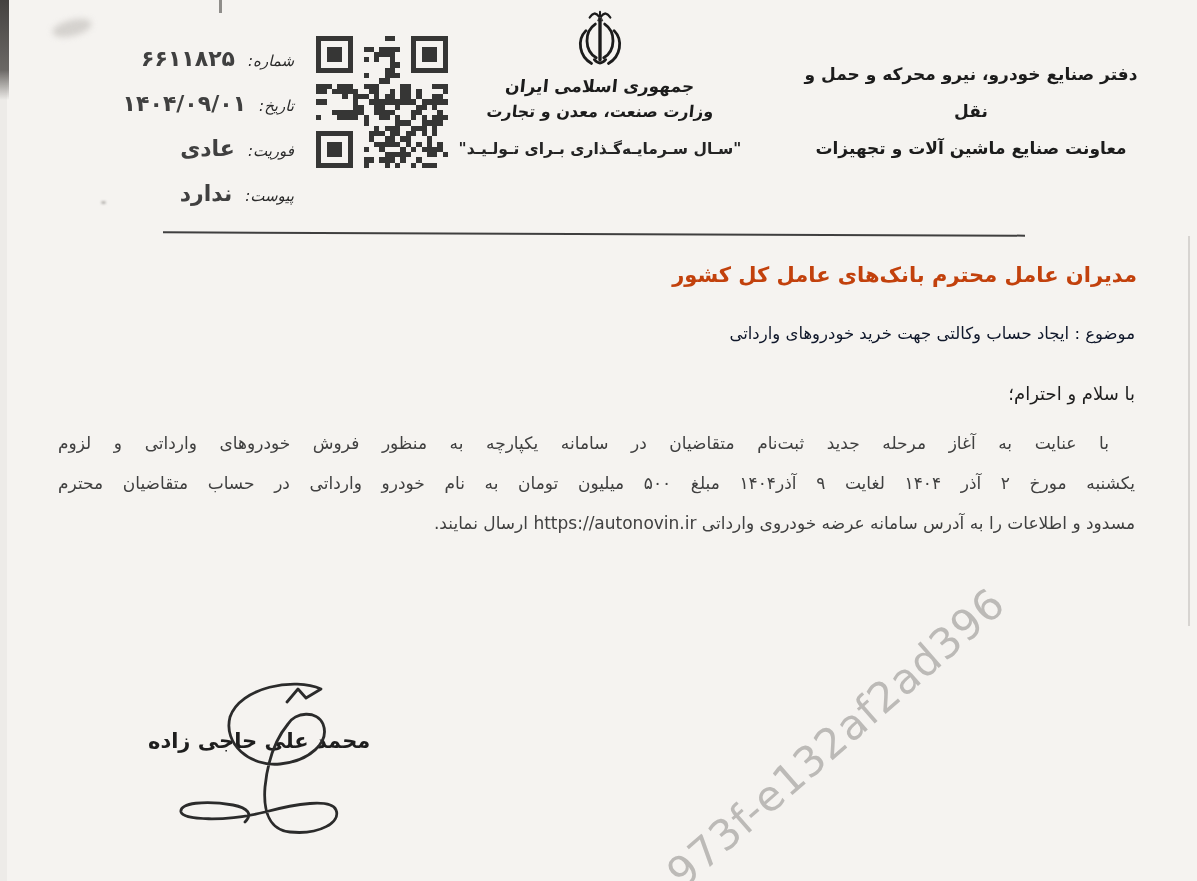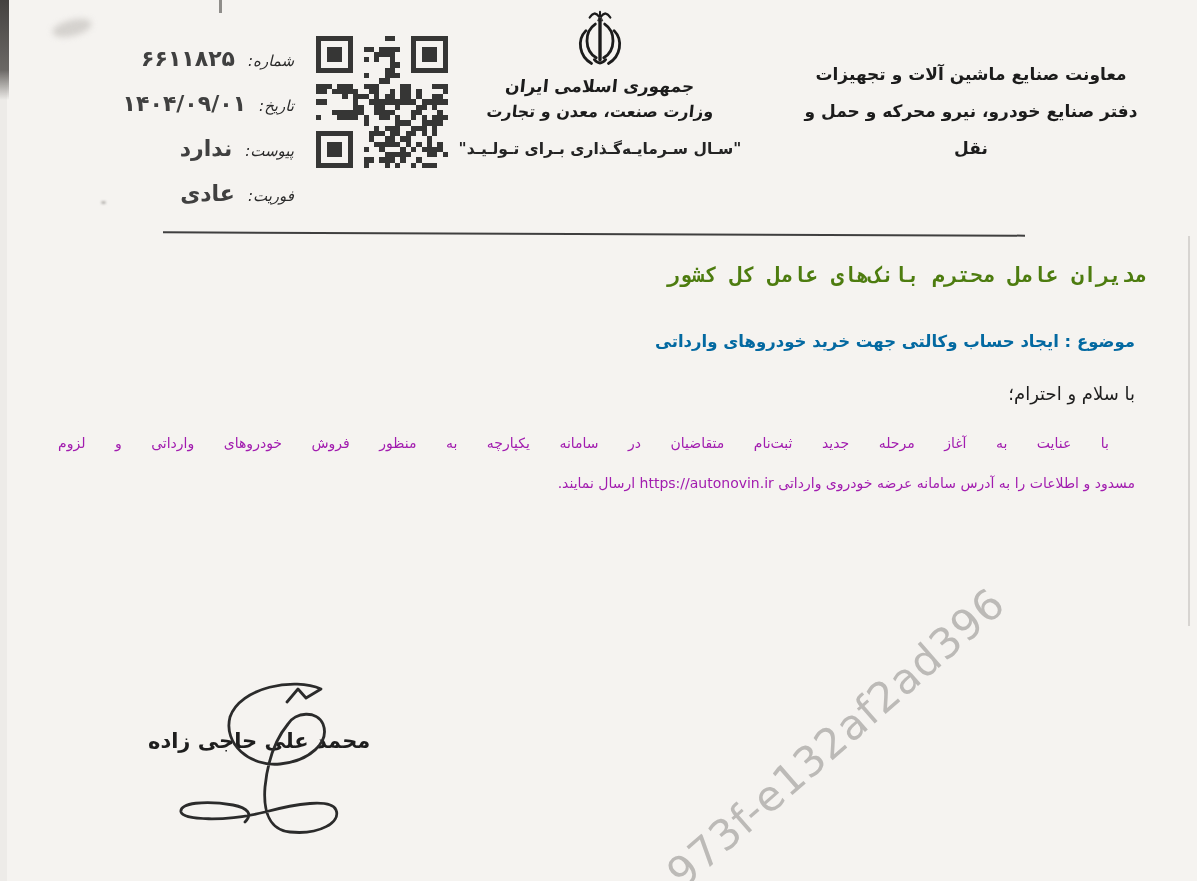--- a/index.html
+++ b/index.html
@@ -25,24 +25,24 @@
   .center-head{position:absolute;left:440px;top:8px;width:320px;text-align:center;direction:rtl;}
   .emblem{display:block;margin:0 auto;width:60px;height:64px;}
   .emblem path{stroke:#1c1c1c;fill:none;stroke-linecap:round;}
   .country{font-size:17px;font-weight:700;color:#1c1c1c;margin-top:4px;transform:skewX(-6deg);}
   .ministry{font-size:16px;font-weight:700;color:#1c1c1c;margin-top:6px;transform:skewX(-6deg);}
   .slogan{font-size:15.5px;font-weight:700;color:#242424;margin-top:19px;}
   .dept{position:absolute;right:50px;top:56px;width:352px;text-align:center;direction:rtl;
         font-size:17px;font-weight:700;color:#1c1c1c;line-height:37px;}
   .divider{position:absolute;left:163px;top:233px;width:862px;height:2.4px;background:#3f3f3f;transform:rotate(.22deg);}
   
-  .recipient{position:absolute;right:50px;top:263px;direction:rtl;font-size:21px;font-weight:700;color:#4d7c0f;white-space:nowrap;font-family:Liberation Mono, monospace;}
-  .subject{position:absolute;right:62px;top:332px;direction:rtl;font-size:16.5px;font-weight:700;color:#0369a1;white-space:nowrap;}
+  .recipient{position:absolute;right:60px;top:263px;direction:rtl;font-size:21px;font-weight:700;color:#c2410c;white-space:nowrap;}
+  .subject{position:absolute;right:62px;top:324px;direction:rtl;font-size:16.5px;font-weight:400;color:#0f172a;white-space:nowrap;}
   .salutation{position:absolute;right:62px;top:383px;direction:rtl;font-size:18px;font-weight:400;color:#1d1d1d;}
-  .body-text{position:absolute;left:58px;right:62px;top:423px;direction:rtl;font-size:14px;color:#a21caf;}
+  .body-text{position:absolute;left:58px;right:62px;top:423px;direction:rtl;font-size:17px;color:#404040;}
   .body-text .bline{line-height:40px;text-align:justify;text-align-last:justify;text-justify:inter-word;}
   .body-text .bline.indent{padding-right:26px;}
   .body-text .bline.last{text-align:left;text-align-last:right;}
   
   .sig-name{position:absolute;left:148px;top:729px;direction:rtl;font-size:21px;font-weight:700;color:#1e1e1e;white-space:nowrap;}
   .sig-svg{position:absolute;left:145px;top:672px;width:235px;height:198px;pointer-events:none;}
   .sig-svg path{stroke:#2b2b2b;stroke-width:2.8;fill:none;stroke-linecap:round;stroke-linejoin:round;}
   
   .watermark{
     position:absolute;left:836px;top:738px;transform:translate(-50%,-50%) rotate(-41deg);
@@ -62,24 +62,24 @@
   <div class="edge-line-right"></div>
 
   <div class="meta">
     <div class="meta-row">
       <span class="lbl">شماره:</span><span class="val">۶۶۱۱۸۲۵</span>
     </div>
     <div class="meta-row">
       <span class="lbl">تاریخ:</span><span class="val">۱۴۰۴/۰۹/۰۱</span>
     </div>
     <div class="meta-row">
-      <span class="lbl">پیوست:</span><span class="val">ندارد</span>
+      <span class="lbl">فوریت:</span><span class="val">عادی</span>
     </div>
     <div class="meta-row">
-      <span class="lbl">فوریت:</span><span class="val">عادی</span>
+      <span class="lbl">پیوست:</span><span class="val">ندارد</span>
     </div>
   </div>
 
   <div class="qr">
     <svg id="qr-svg" viewBox="0 0 100 100" shape-rendering="crispEdges">
         <rect x="52" y="0" width="4" height="4"></rect>
         <rect x="56" y="0" width="4" height="4"></rect>
         <rect x="36" y="8" width="4" height="4"></rect>
         <rect x="40" y="8" width="4" height="4"></rect>
         <rect x="48" y="8" width="4" height="4"></rect>
@@ -289,32 +289,33 @@
       <path d="M17,24 C7,34 10,52 23,59" stroke-width="3"></path>
       <path d="M47,24 C57,34 54,52 41,59" stroke-width="3"></path>
       <path d="M26,55 Q32,62 38,55" stroke-width="3"></path>
     </svg>
     <div class="country">جمهوری اسلامی ایران</div>
     <div class="ministry">وزارت صنعت، معدن و تجارت</div>
     <div class="slogan">"سـال سـرمایـه‌گـذاری بـرای تـولـیـد"</div>
   </div>
 
   <div class="dept">
+    <div>دفتر صنایع خودرو، نیرو محرکه و حمل و نقل</div>
     <div>معاونت صنایع ماشین آلات و تجهیزات</div>
-    <div>دفتر صنایع خودرو، نیرو محرکه و حمل و نقل</div>
   </div>
 
   <div class="divider"></div>
 
   <div class="recipient">مدیران عامل محترم بانک‌های عامل کل کشور</div>
   <div class="subject">موضوع : ایجاد حساب وکالتی جهت خرید خودروهای وارداتی</div>
   <div class="salutation">با سلام و احترام؛</div>
 
   <div class="body-text">
     <div class="bline indent">با عنایت به آغاز مرحله جدید ثبت‌نام متقاضیان در سامانه یکپارچه به منظور فروش خودروهای وارداتی و لزوم</div>
+    <div class="bline">یکشنبه مورخ ۲ آذر ۱۴۰۴ لغایت ۹ آذر۱۴۰۴ مبلغ ۵۰۰ میلیون تومان به نام خودرو وارداتی در حساب متقاضیان محترم</div>
     <div class="bline last">مسدود و اطلاعات را به  آدرس سامانه عرضه خودروی وارداتی  https://autonovin.ir ارسال نمایند.</div>
   </div>
 
   <div class="sig-name">محمد علی حاجی زاده</div>
   <svg class="sig-svg" viewBox="0 0 235 198">
     <path d="M142,30 L153,17 L161,26 L176,17
              C150,5 95,15 85,45
              C78,72 105,95 135,92
              C165,89 185,70 178,52
              C172,38 150,40 143,52

